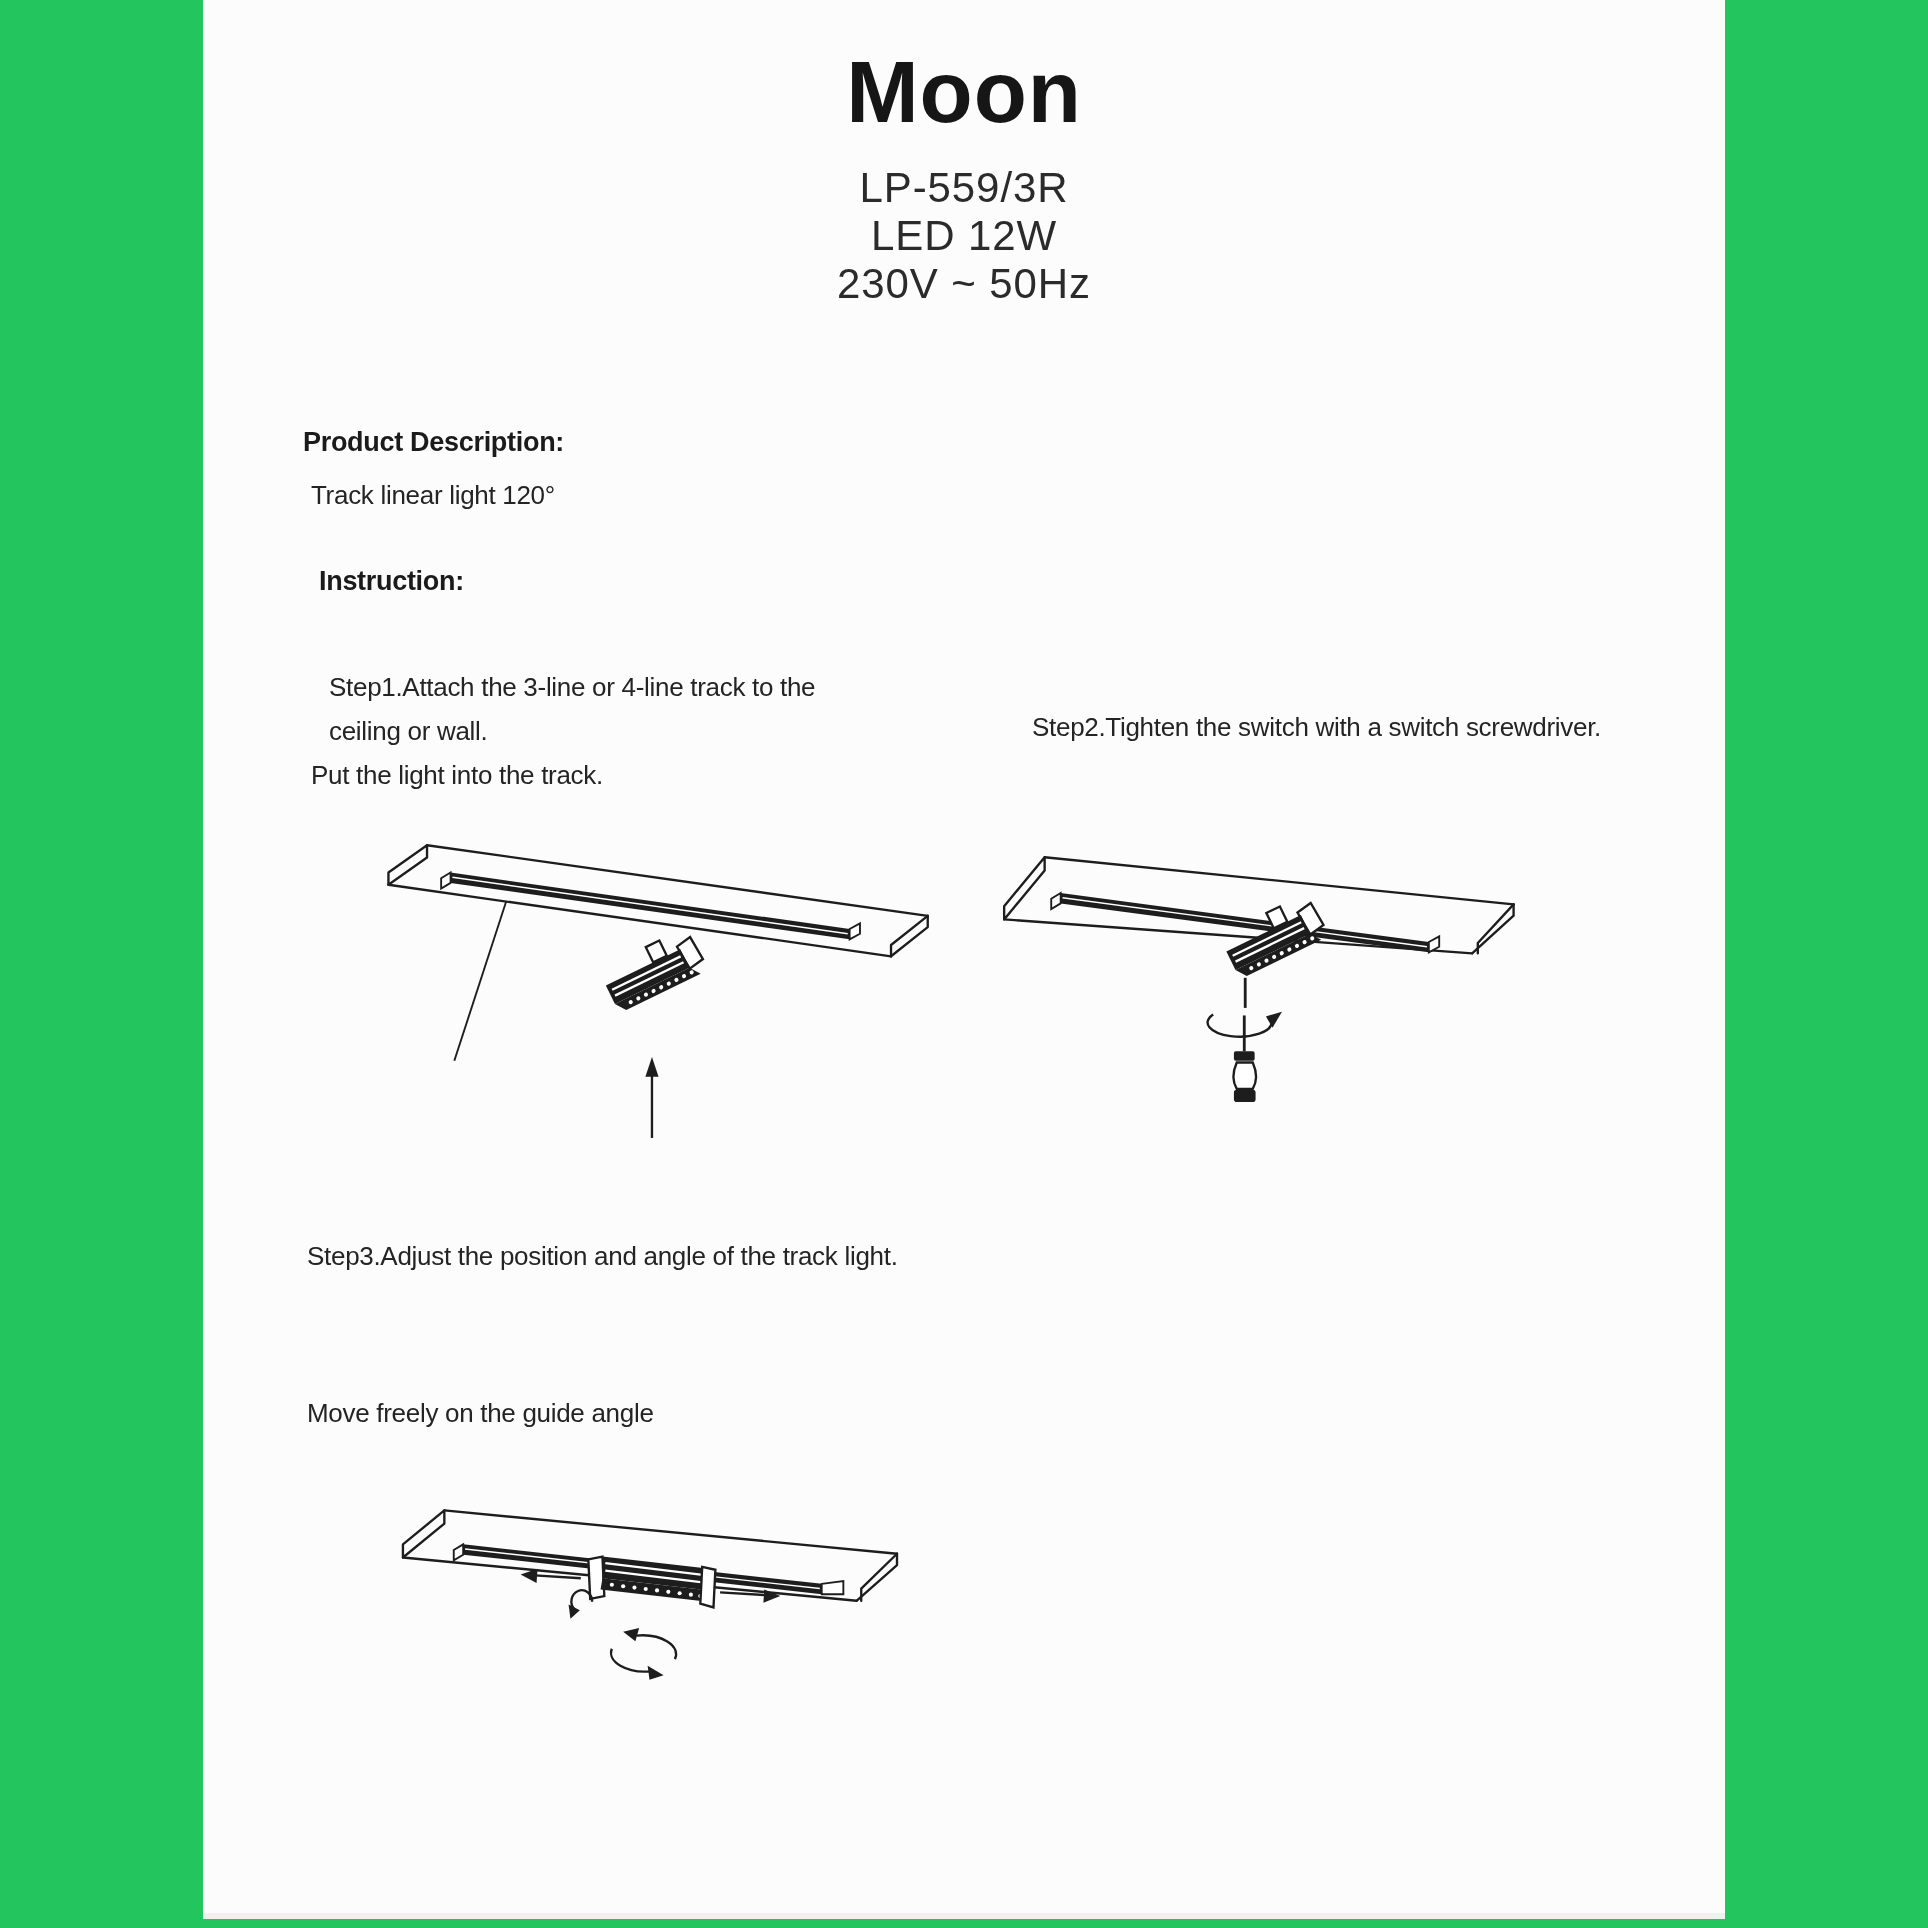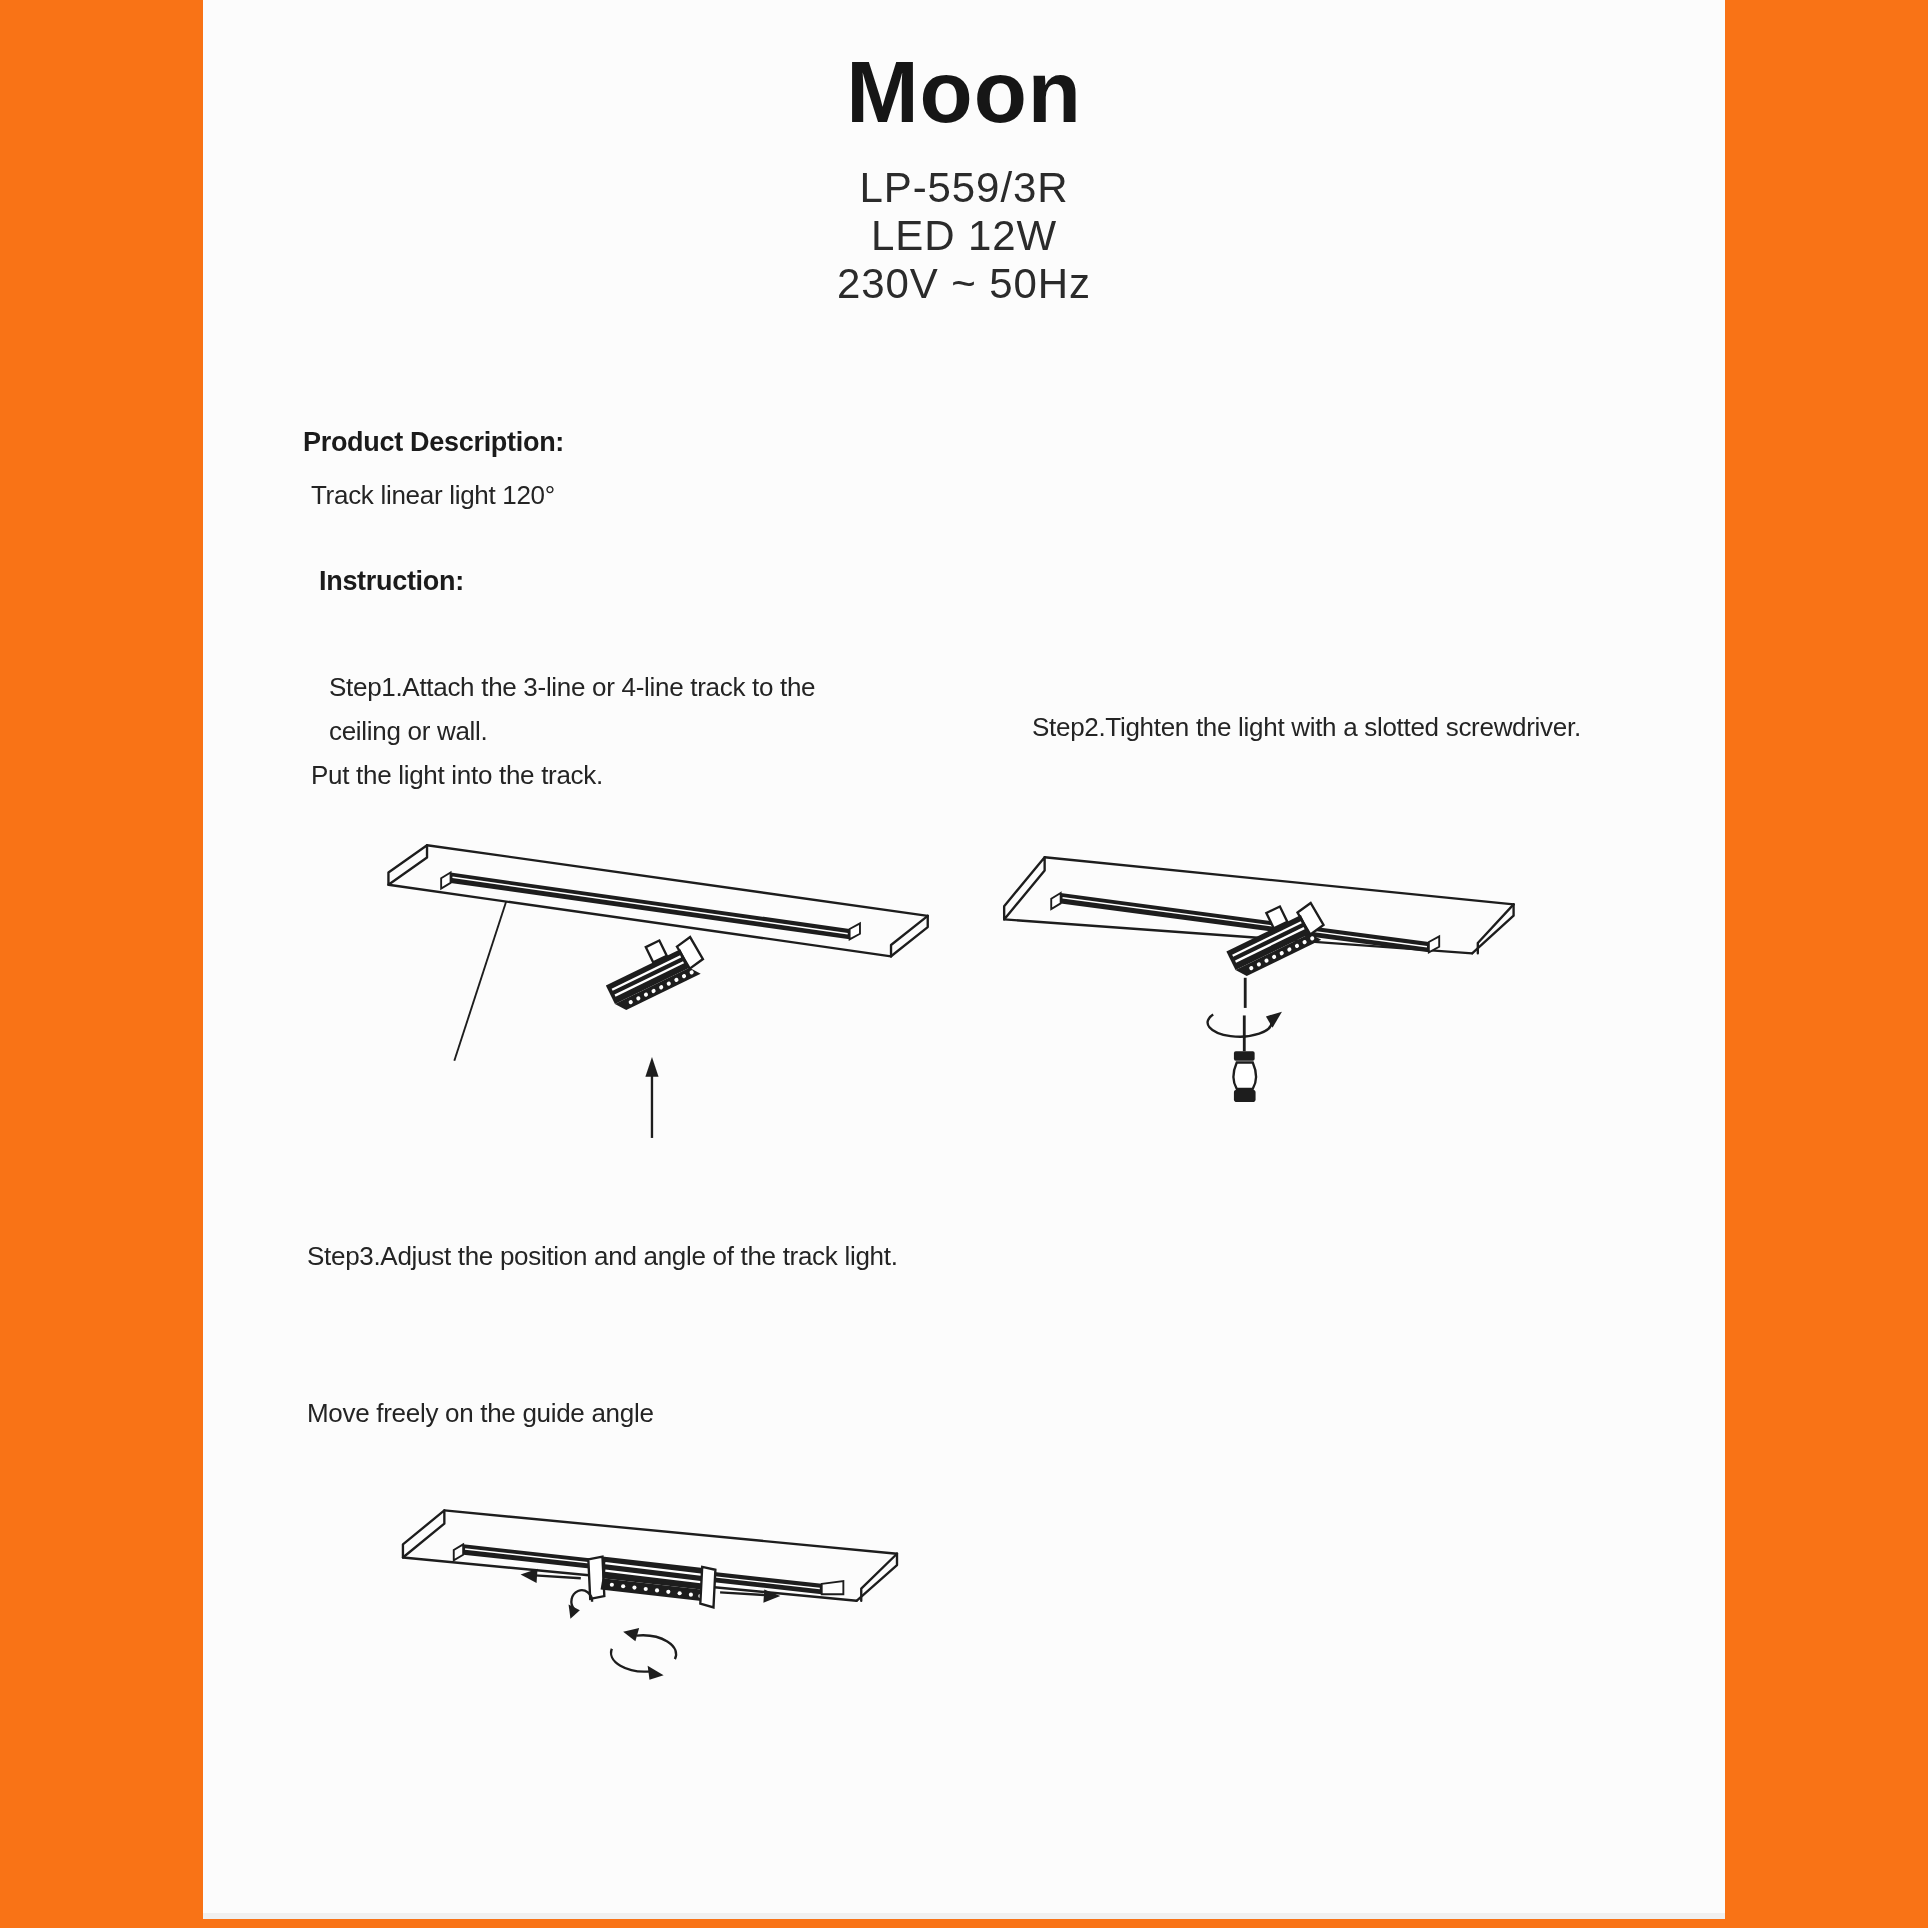--- a/index.html
+++ b/index.html
@@ -1,19 +1,19 @@
 <!DOCTYPE html>
 <html style="font-size:15px"><head>
 <meta charset="utf-8">
 <style>
   html,body{margin:0;padding:0;background:#ffffff;}
   .canvas{
     position:relative;
     width:1928px;height:1928px;
-    background:#f97316;
+    background:#22c55e;
     font-family:"Liberation Sans", sans-serif;
     color:#1e1e1e;
     overflow:hidden;
   }
   .sheet{
     position:absolute;left:203px;top:0;width:1522px;height:1915px;
     background:#fcfcfc;
   }
   .sheet-bottom-edge{
     position:absolute;left:203px;top:1913px;width:1522px;height:5.6px;
@@ -64,21 +64,21 @@
   <div class="abs h-bold" style="left:303px;top:426px;">Product Description:</div>
   <div class="abs body-text" style="left:311px;top:476px;">Track linear light 120°</div>
 
   <div class="abs h-bold" style="left:319px;top:565px;">Instruction:</div>
 
   <div class="abs" style="left:304px;top:665px;">
     <div class="step-line">Step1.Attach the 3-line or 4-line track to the</div>
     <div class="step-line">ceiling or wall.</div>
   </div>
 
-  <div class="abs body-text" style="left:1032px;top:708px;">Step2.Tighten the light with a slotted screwdriver.</div>
+  <div class="abs body-text" style="left:1032px;top:708px;">Step2.Tighten the switch with a switch screwdriver.</div>
 
   <div class="abs body-text" style="left:311px;top:756px;">Put the light into the track.</div>
 
   <div class="abs body-text" style="left:307px;top:1237px;">Step3.Adjust the position and angle of the track light.</div>
 
   <div class="abs body-text" style="left:307px;top:1394px;">Move freely on the guide angle</div>
 
   <svg class="abs" style="left:377px;top:833px;" width="565" height="320" viewBox="0 0 600 340">
     <defs>
       <g id="fixture">

